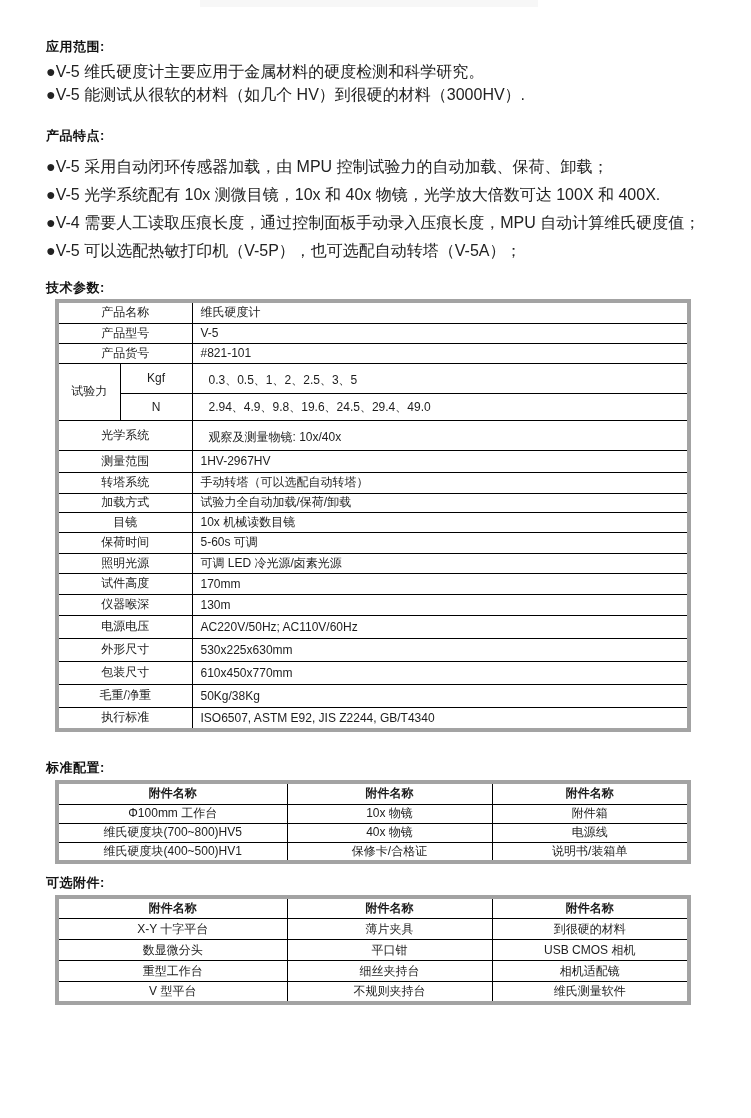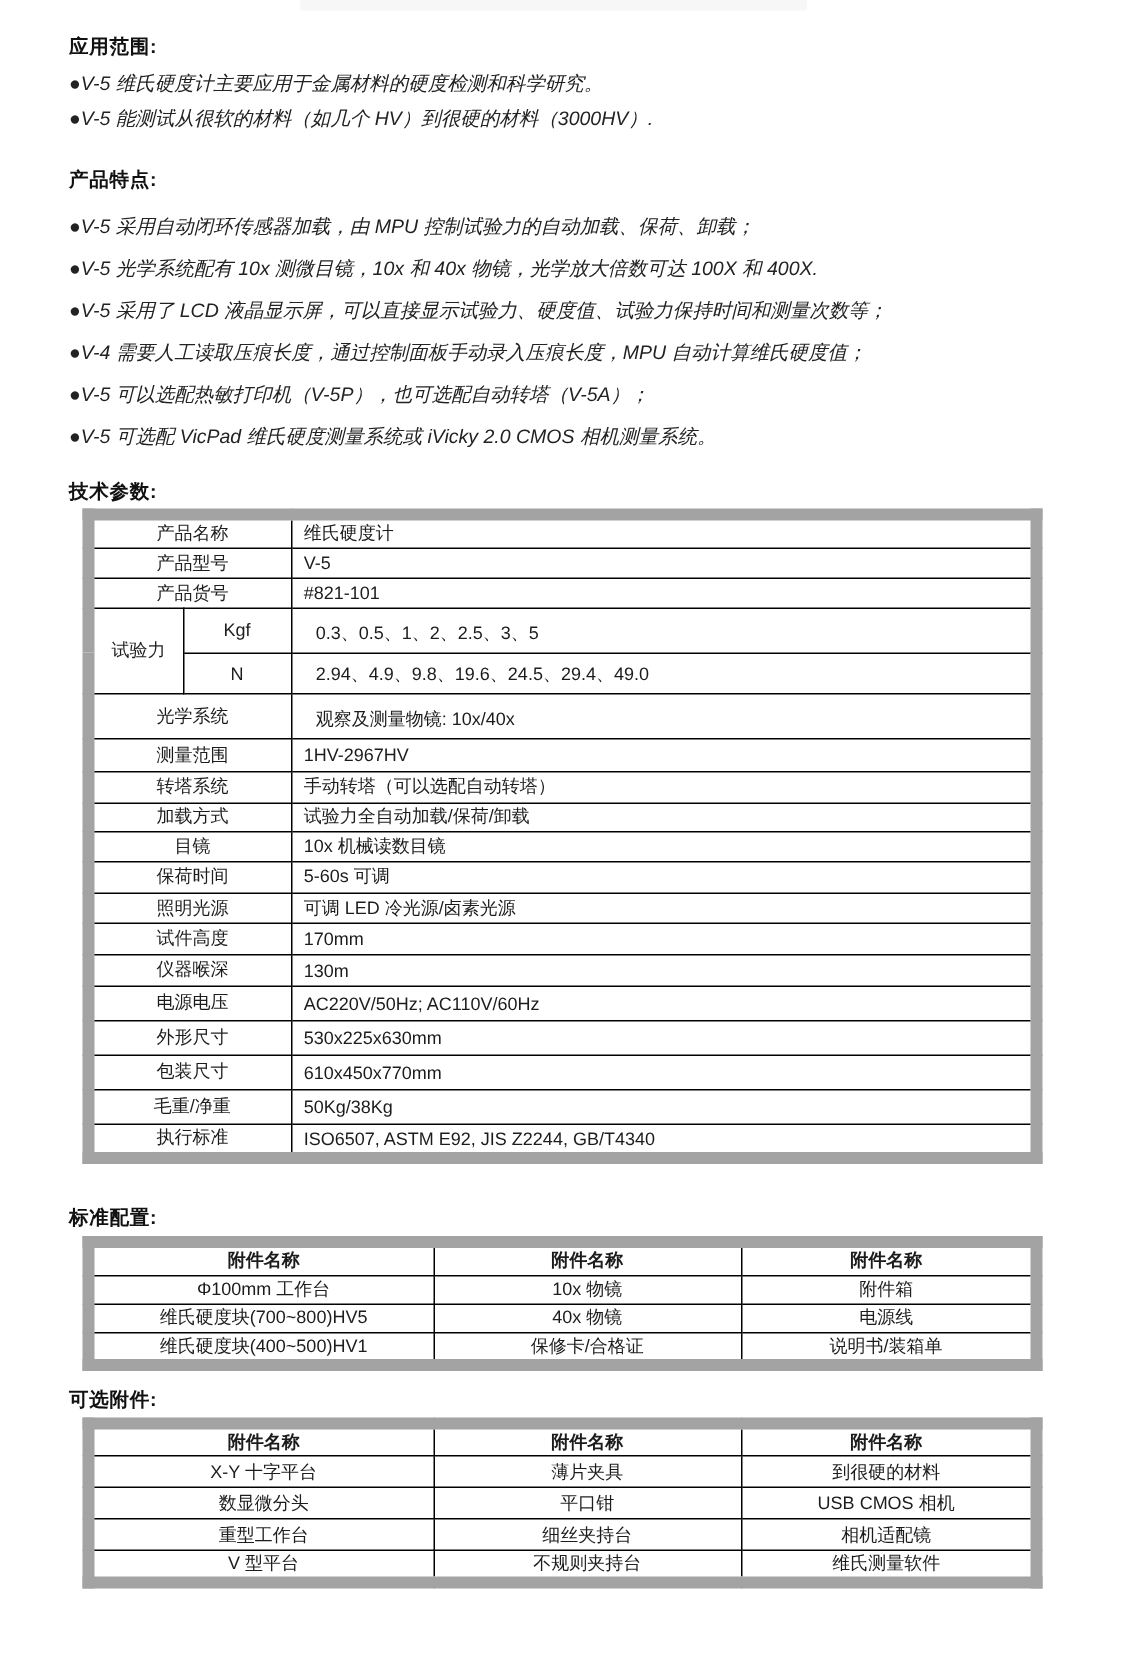--- a/index.html
+++ b/index.html
@@ -32,43 +32,42 @@
     padding: 22px 0 0 46px;
   }
   .sec-title {
     font-size: 13px;
     font-weight: bold;
     color: #111;
     margin: 0 0 8px 0;
     letter-spacing: 0.5px;
   }
   .bullet {
-    font-size: 13px;
+    font-size: 16px;
     line-height: 16px;
     margin: 0 0 7px 0;
     color: #222;
-    font-style: italic;
   }
   .features .bullet { margin-bottom: 12px; }
-  .sec-application { margin-top: 0; }
+  .sec-application { margin-top: 16px; }
   .sec-features .sec-title { margin-top: 24px; margin-bottom: 14px; }
   .sec-specs .sec-title { margin-top: 20px; margin-bottom: 2px; }
   .sec-standard .sec-title { margin-top: 27px; margin-bottom: 3px; }
   .sec-optional .sec-title { margin-top: 10px; margin-bottom: 3px; }
 
   table {
     border-collapse: collapse;
     table-layout: fixed;
     margin-left: 9px;
     font-size: 12px;
     color: #1c1c1c;
   }
   .spec-table, .acc-table {
     width: 632px;
-    border: 8px solid #a3a3a3;
+    border: 4px solid #a3a3a3;
   }
   .spec-table td, .acc-table td, .acc-table th {
     border: 1px solid #000;
     overflow: hidden;
     white-space: nowrap;
   }
   .spec-table td.lbl {
     text-align: center;
     padding: 0 2px;
   }
@@ -102,24 +101,22 @@
     <section class="sec-application">
       <h3 class="sec-title">应用范围:</h3>
       <p class="bullet">●V-5 维氏硬度计主要应用于金属材料的硬度检测和科学研究。</p>
       <p class="bullet">●V-5 能测试从很软的材料（如几个 HV）到很硬的材料（3000HV）.</p>
     </section>
 
     <section class="sec-features features">
       <h3 class="sec-title">产品特点:</h3>
       <p class="bullet">●V-5 采用自动闭环传感器加载，由 MPU 控制试验力的自动加载、保荷、卸载；</p>
       <p class="bullet">●V-5 光学系统配有 10x 测微目镜，10x 和 40x 物镜，光学放大倍数可达 100X 和 400X.</p>
-      <p class="bullet">●V-5 采用了 LCD 液晶显示屏，可以直接显示试验力、硬度值、试验力保持时间和测量次数等；</p>
       <p class="bullet">●V-4 需要人工读取压痕长度，通过控制面板手动录入压痕长度，MPU 自动计算维氏硬度值；</p>
       <p class="bullet">●V-5 可以选配热敏打印机（V-5P），也可选配自动转塔（V-5A）；</p>
-      <p class="bullet">●V-5 可选配 VicPad 维氏硬度测量系统或 iVicky 2.0 CMOS 相机测量系统。</p>
     </section>
 
     <section class="sec-specs">
       <h3 class="sec-title">技术参数:</h3>
       <table class="spec-table">
         <colgroup>
           <col style="width:63px">
             <col style="width:72px">
             <col style="width:497px">
         </colgroup>

